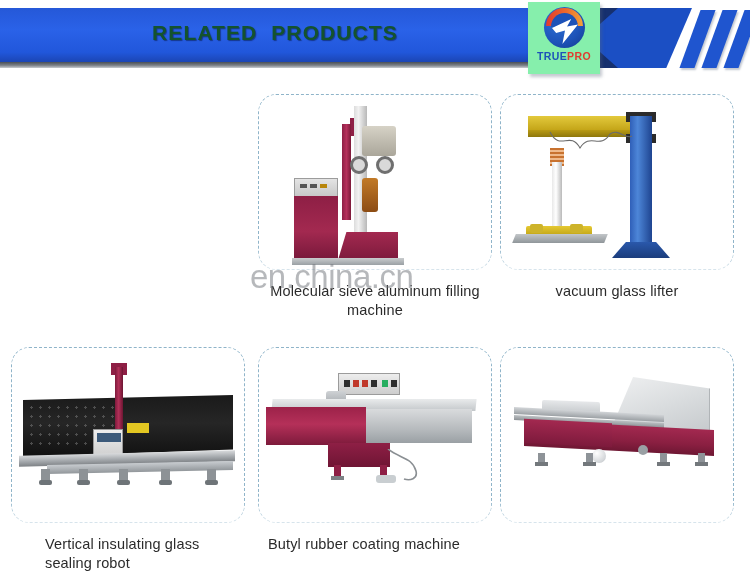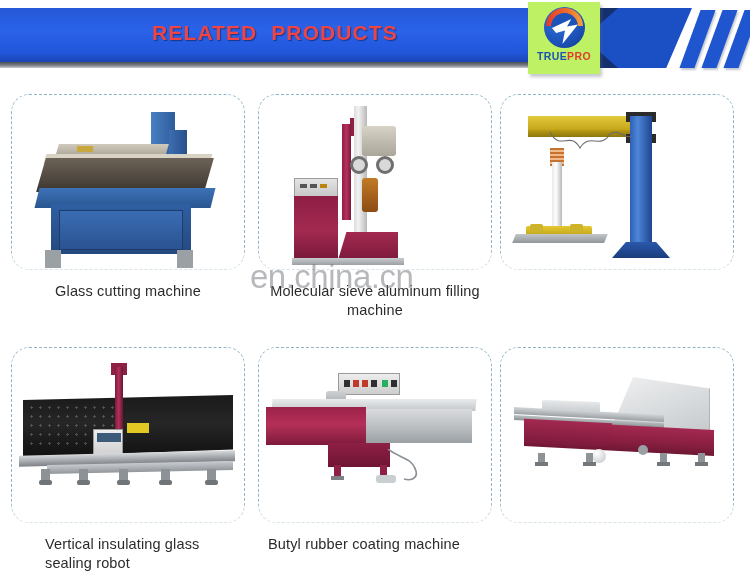--- a/index.html
+++ b/index.html
@@ -37,21 +37,21 @@
     left: 0; top: 62px;
     width: 622px;
     height: 6px;
     background: linear-gradient(180deg, #4a4f56 0%, #7b8087 55%, #c9ccd0 100%);
   }
   .hdr-title {
     position: absolute;
     left: 110px; top: 21px;
     width: 330px;
     text-align: center;
-    color: #ef4444;
+    color: #14532d;
     font-size: 21px;
     font-weight: bold;
     letter-spacing: 1.1px;
     white-space: pre;
     text-shadow: 1px 1px 1px rgba(10,25,70,0.55);
   }
 
   
   .hdr-wing {
     position: absolute;
@@ -86,21 +86,21 @@
   }
   .stripe.s1 { left: 690px; }
   .stripe.s2 { left: 712px; }
   .stripe.s3 { left: 734px; }
 
   
   .logo-box {
     position: absolute;
     left: 528px; top: 2px;
     width: 72px; height: 72px;
-    background: #bef264;
+    background: #86efac;
     box-shadow: 2px 3px 3px rgba(90,100,120,0.35);
   }
   .logo-circle {
     position: absolute;
     left: 16px; top: 5px;
     width: 41px; height: 41px;
     border-radius: 50%;
     background: radial-gradient(circle at 35% 30%, #2f74d8 0%, #1d52b8 60%, #123a8c 100%);
     overflow: hidden;
   }
@@ -373,40 +373,20 @@
         <div class="logo-swoosh"></div>
       </div>
       <div class="logo-text"><span>TRUE</span><span class="accent">PRO</span></div>
     </div>
   </div>
 
   <div id="grid">
 
     <div class="row row1">
 
-      <div class="card c1">
-        <div class="card-frame"></div>
-        <div class="card-img">
-          <div class="mach">
-            <div class="gc-gantry"></div>
-              <div class="gc-gantry2"></div>
-            <div class="gc-rail"></div>
-              <div class="gc-badge"></div>
-            <div class="gc-bed-top"></div>
-              <div class="gc-bed"></div>
-            <div class="gc-frame"></div>
-            <div class="gc-body"></div>
-              <div class="gc-body-in"></div>
-            <div class="gc-leg l"></div>
-              <div class="gc-leg r"></div>
-
-          </div>
-        </div>
-        <div class="card-label">Glass cutting machine</div>
-      </div>
 
       <div class="card c2">
         <div class="card-frame"></div>
         <div class="card-img">
           <div class="mach">
             <div class="ms-bar"></div>
             <div class="ms-col"></div>
               <div class="ms-col2"></div>
             <div class="ms-head"></div>
             <div class="ms-arm">
@@ -441,20 +421,21 @@
               <path d="M2,2 C12,22 22,0 32,18 C42,2 52,20 62,4 C70,-2 78,10 84,6" fill="none" stroke="#6b6b6b" stroke-width="1.1"></path>
             </svg>
             <div class="vl-spring"></div>
             <div class="vl-rod"></div>
             <div class="vl-pad"></div>
             <div class="vl-plate"></div>
             <div class="vl-sucker" style="left:22px"></div>
             <div class="vl-sucker" style="left:62px"></div>
           </div>
         </div>
+        <div class="card-label">vacuum glass lifter</div>
       </div>
     </div>
 
     <div class="row row2">
 
       <div class="card c1">
         <div class="card-frame"></div>
         <div class="card-img">
           <div class="mach">
             <div class="ig-glass"></div>

